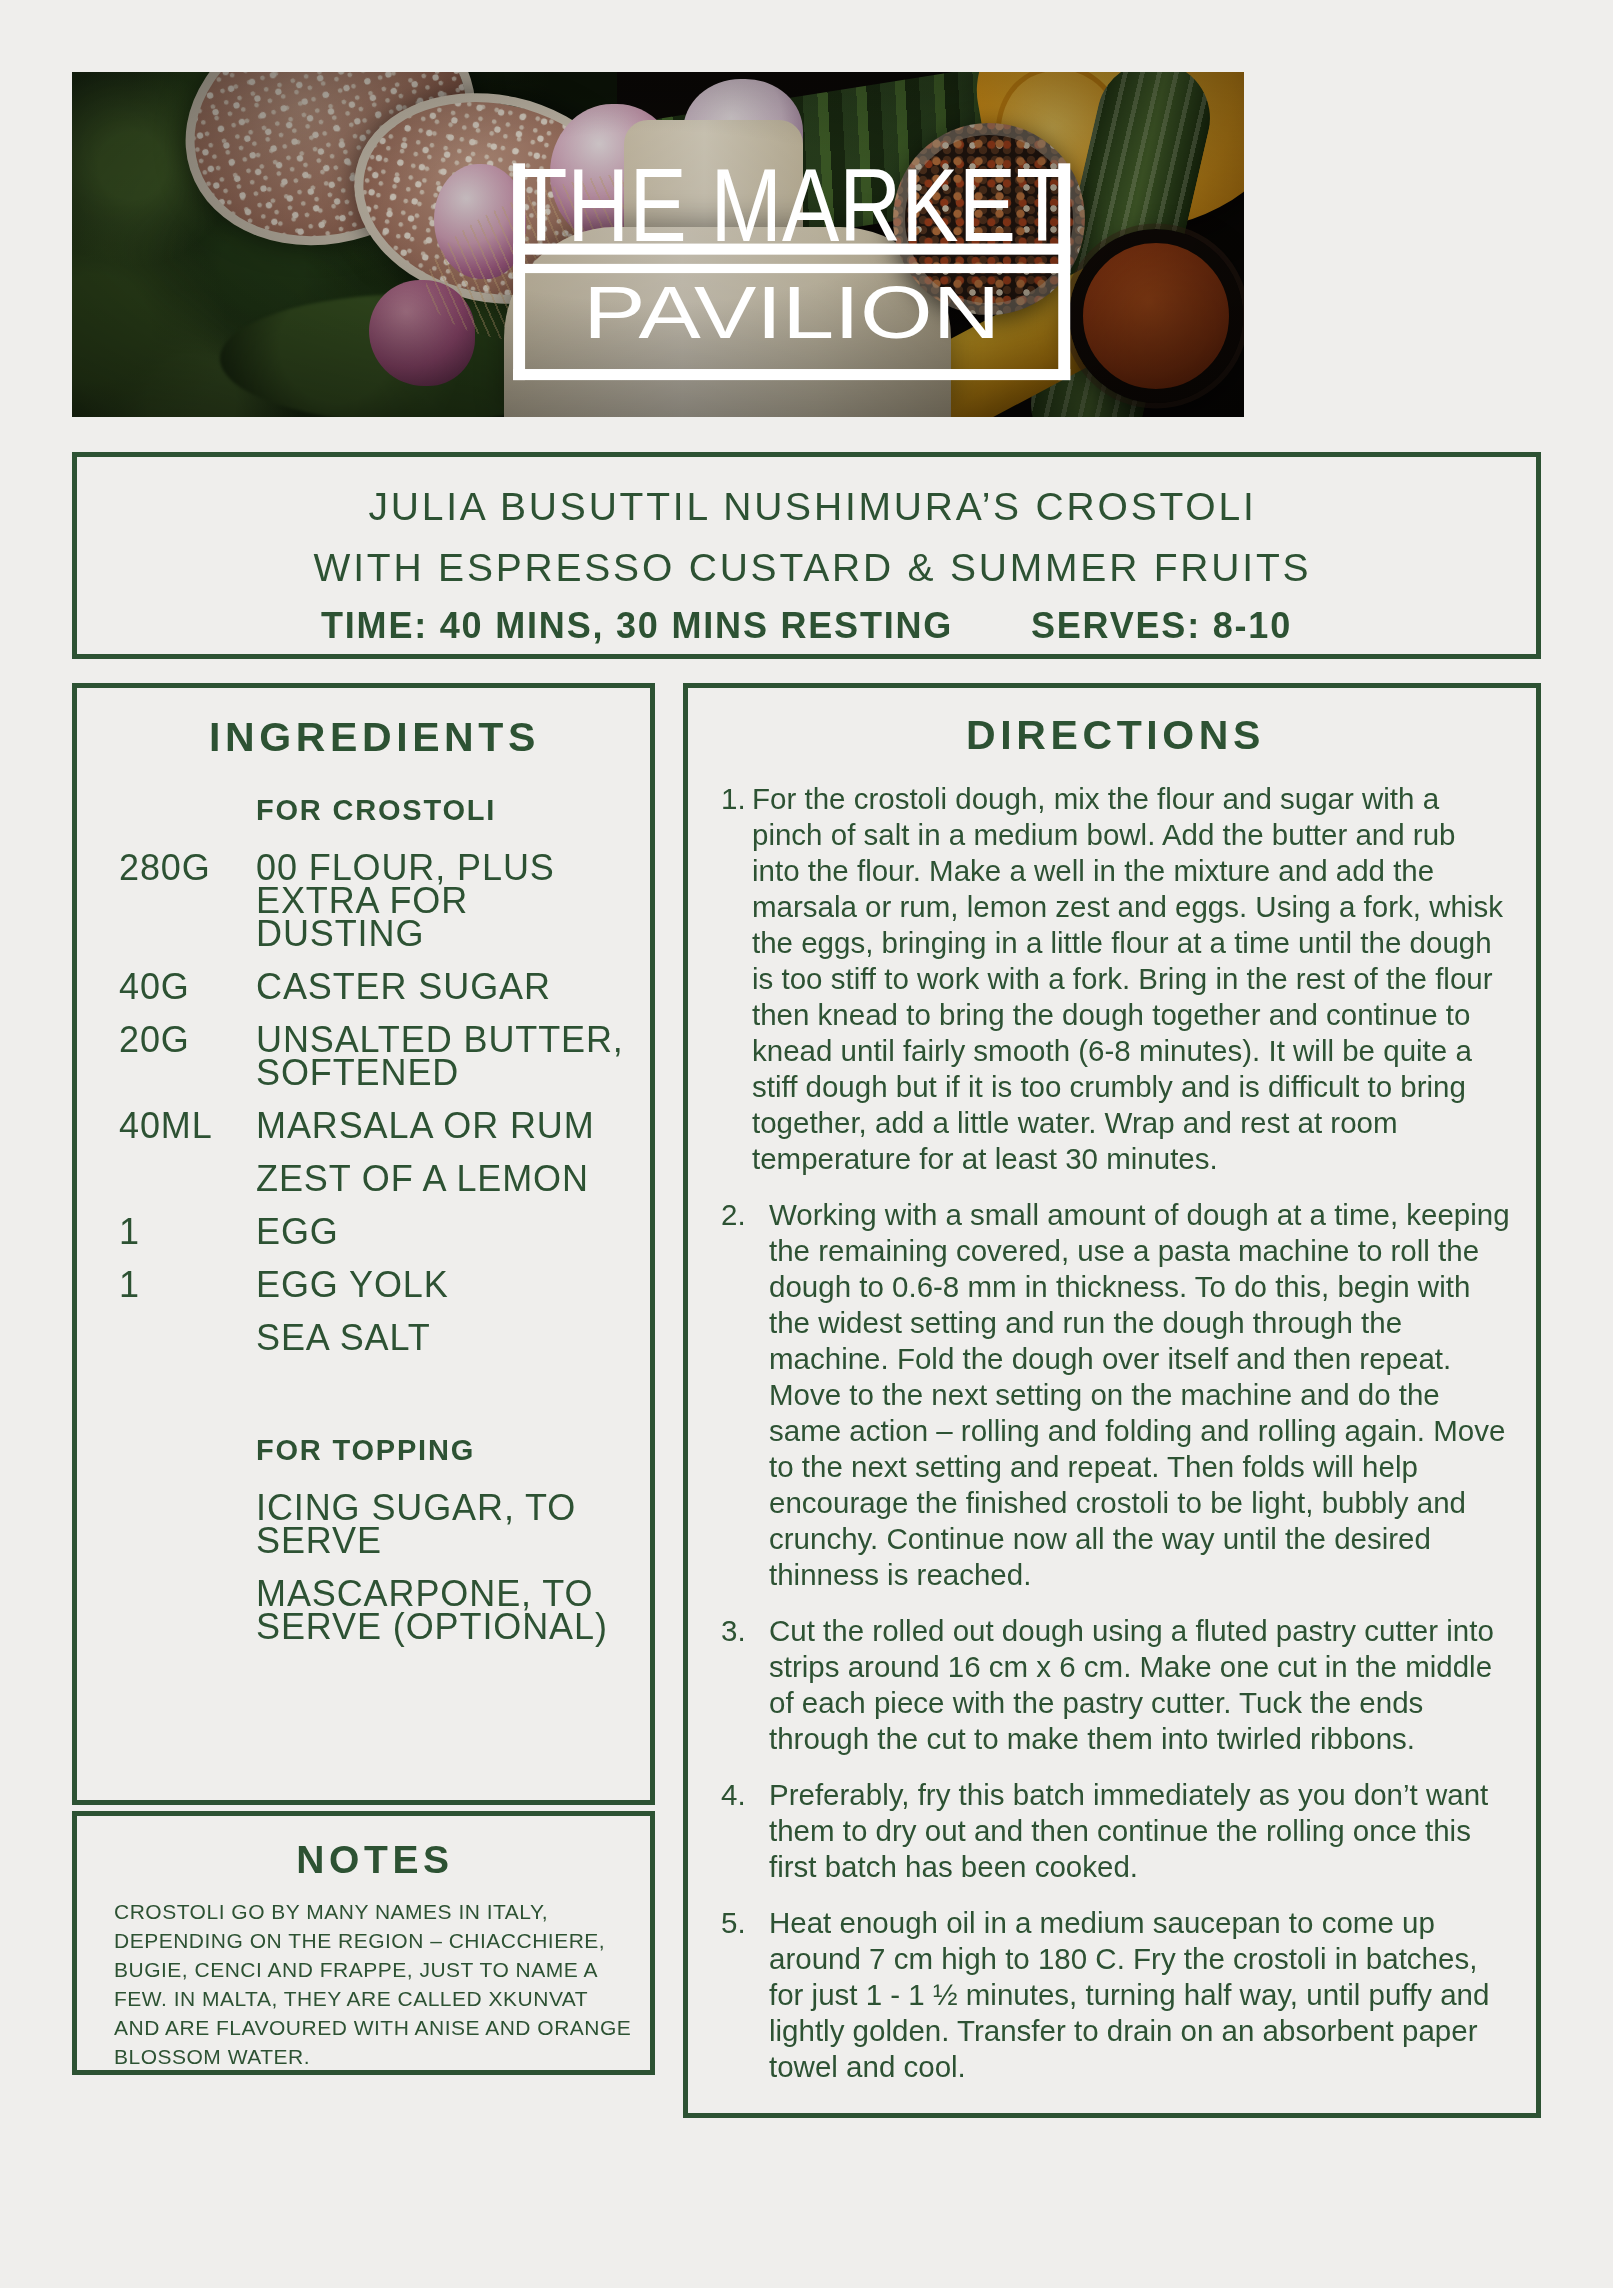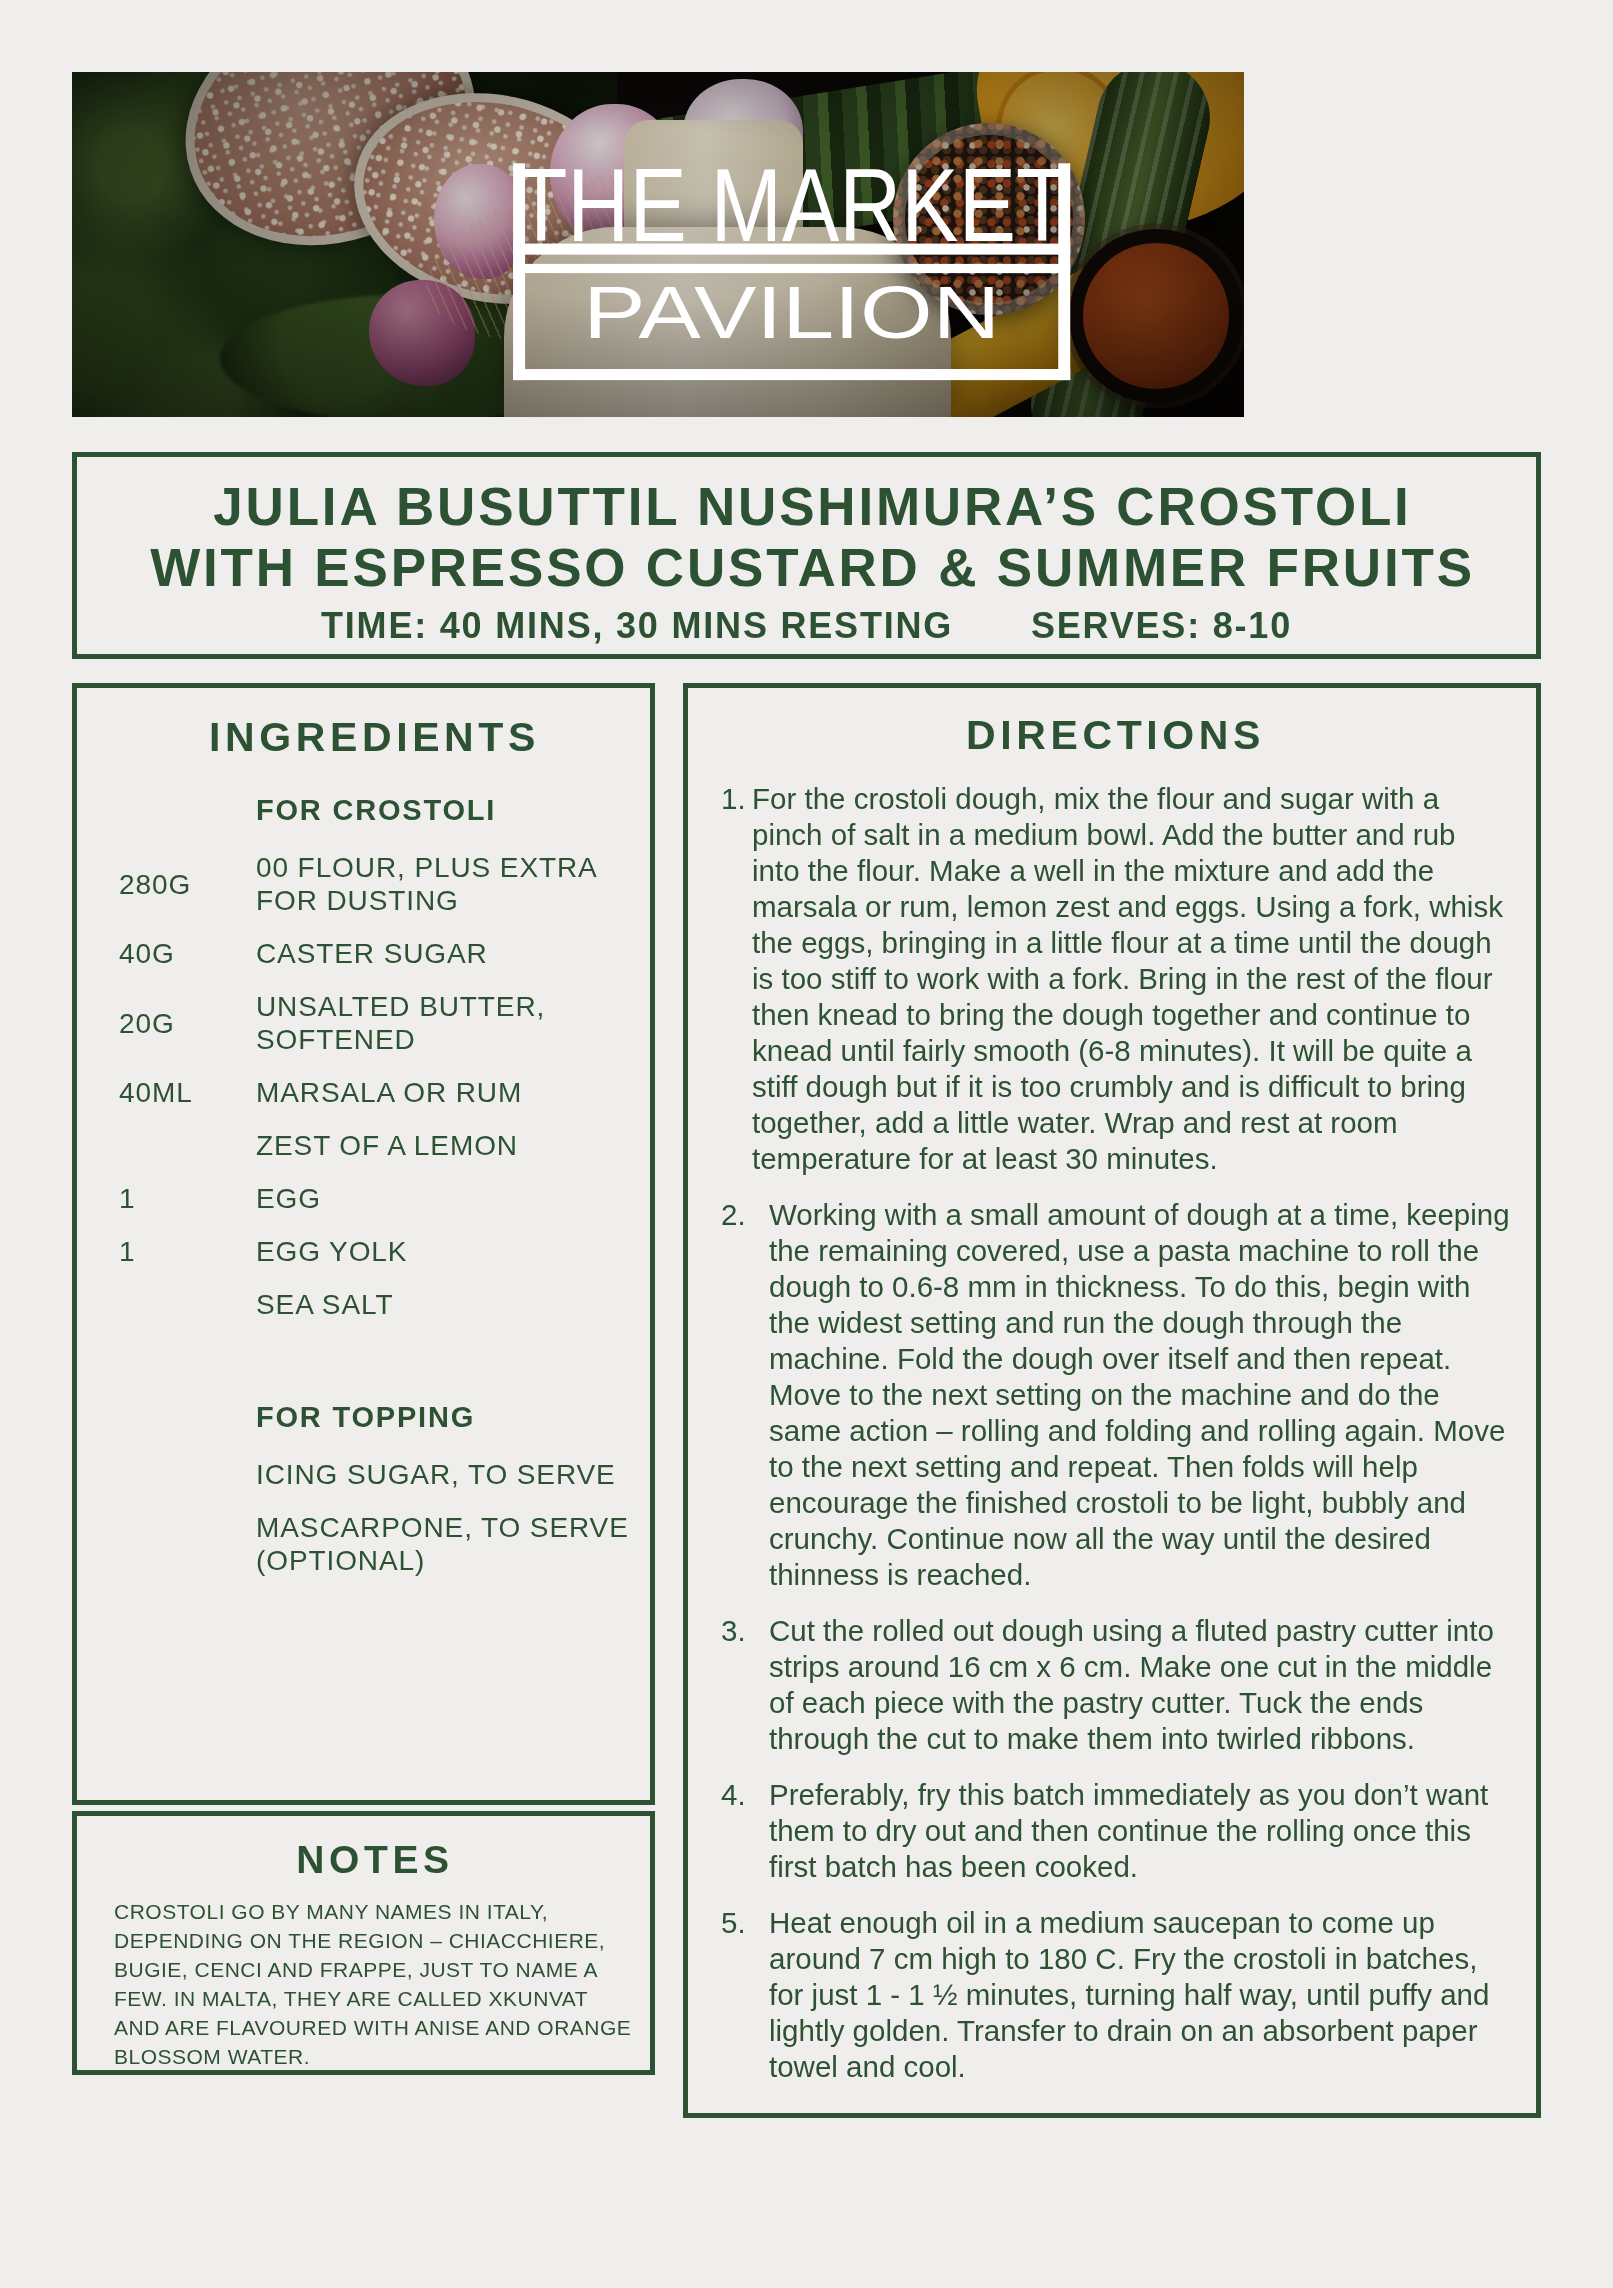--- a/index.html
+++ b/index.html
@@ -123,30 +123,30 @@
     background:
       radial-gradient(ellipse at 50% 42%, rgba(0,0,0,0) 30%, rgba(0,0,0,.48) 98%),
       linear-gradient(rgba(0,0,0,.16), rgba(0,0,0,.26));
   }
   .logo-svg { position:absolute; left:0; top:0; z-index:5; }
   .logo-svg text { fill:#ffffff; font-family:"Liberation Sans", sans-serif; }
 
   
   .box { position:absolute; border:5.5px solid #2d5233; box-sizing:border-box; }
   .title-box { left:72px; top:452px; width:1469px; height:207px; text-align:center; padding-top:18.5px; }
-  .title-line { display:block; font-size:53px; letter-spacing:2.8px; line-height:61px; font-weight:700;padding-left:12px; }
+  .title-line { display:block; font-size:39px; letter-spacing:2.8px; line-height:61px; font-weight:400;padding-left:12px; }
   .meta { margin:7.4px 0 0 0; font-size:36px; letter-spacing:1.8px;font-weight:bold; }
   .meta .serves { margin-left:66px; }
 
   h2.sect { font-size:41px; font-weight:700; letter-spacing:4.6px; margin:0;text-align:center; }
 
   .ingredients-box { left:72px; top:683px; width:583px; height:1122px; padding:26px 20px 0 42px; }
   .ingredients-box h2.sect { margin-bottom:33px; }
   .group-label { margin-left:137px; font-weight:700; font-size:29px; letter-spacing:1.8px; margin-bottom:24px; }
-  .ing-row { display:flex; margin-bottom:20px; font-size:28px; letter-spacing:0.9px; line-height:33px;align-items:center; }
+  .ing-row { display:flex; margin-bottom:20px; font-size:36px; letter-spacing:0.9px; line-height:33px; }
   .ing-qty { width:137px; flex:none; }
   .ing-name { flex:1; }
   .group-topping { margin-top:80px; }
 
   .notes-box { left:72px; top:1811px; width:583px; height:264px; padding:22px 14px 0 37px; }
   .notes-box h2.sect { font-size:39px; margin-bottom:14.8px; }
   .notes-body { margin:0; font-size:21px; line-height:29px; letter-spacing:0.5px; }
 
   .directions-box { left:683px; top:683px; width:858px; height:1435px; padding:24px 26px 0 33px; }
   .directions-box h2.sect { margin-bottom:22px; }

